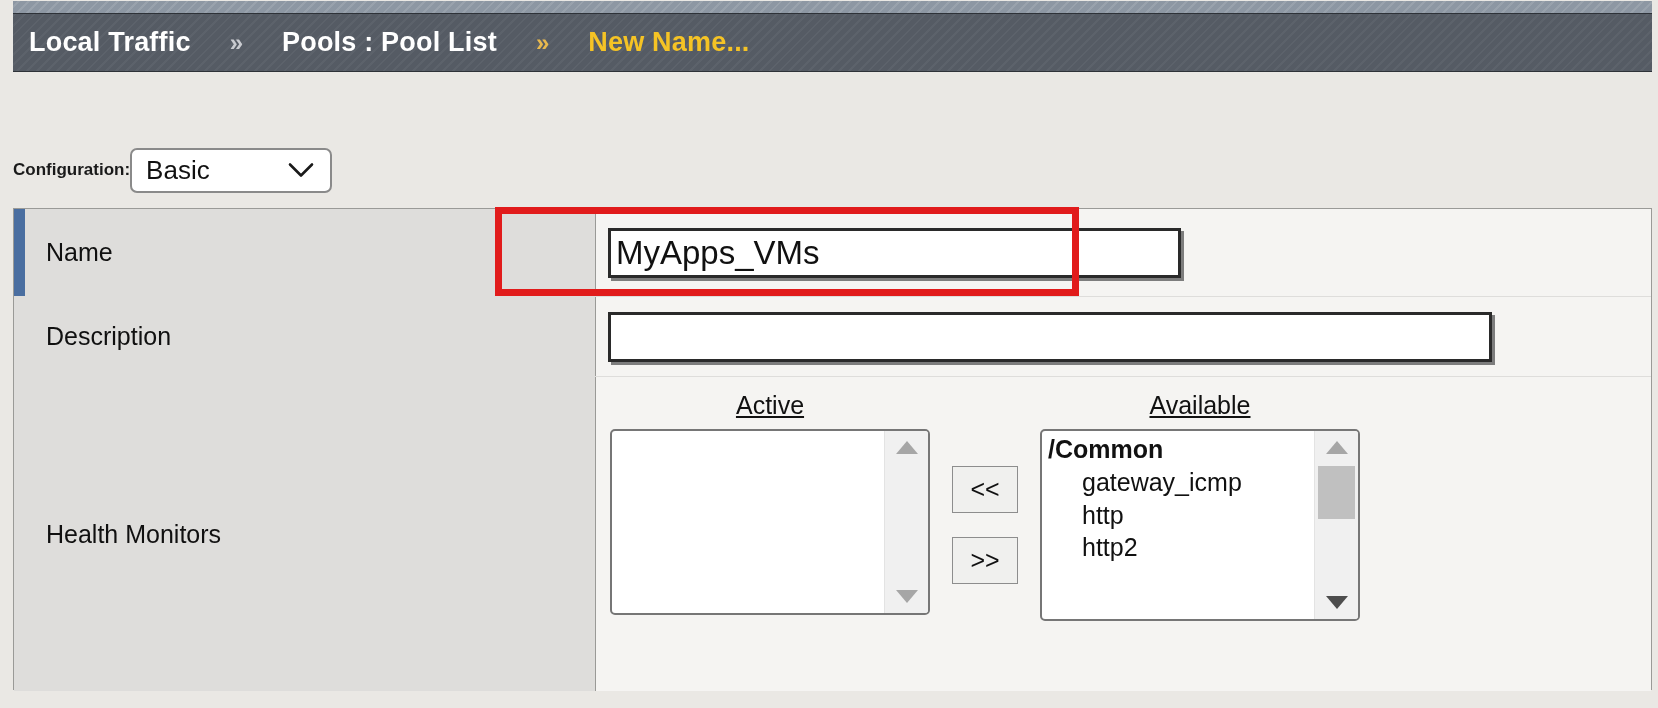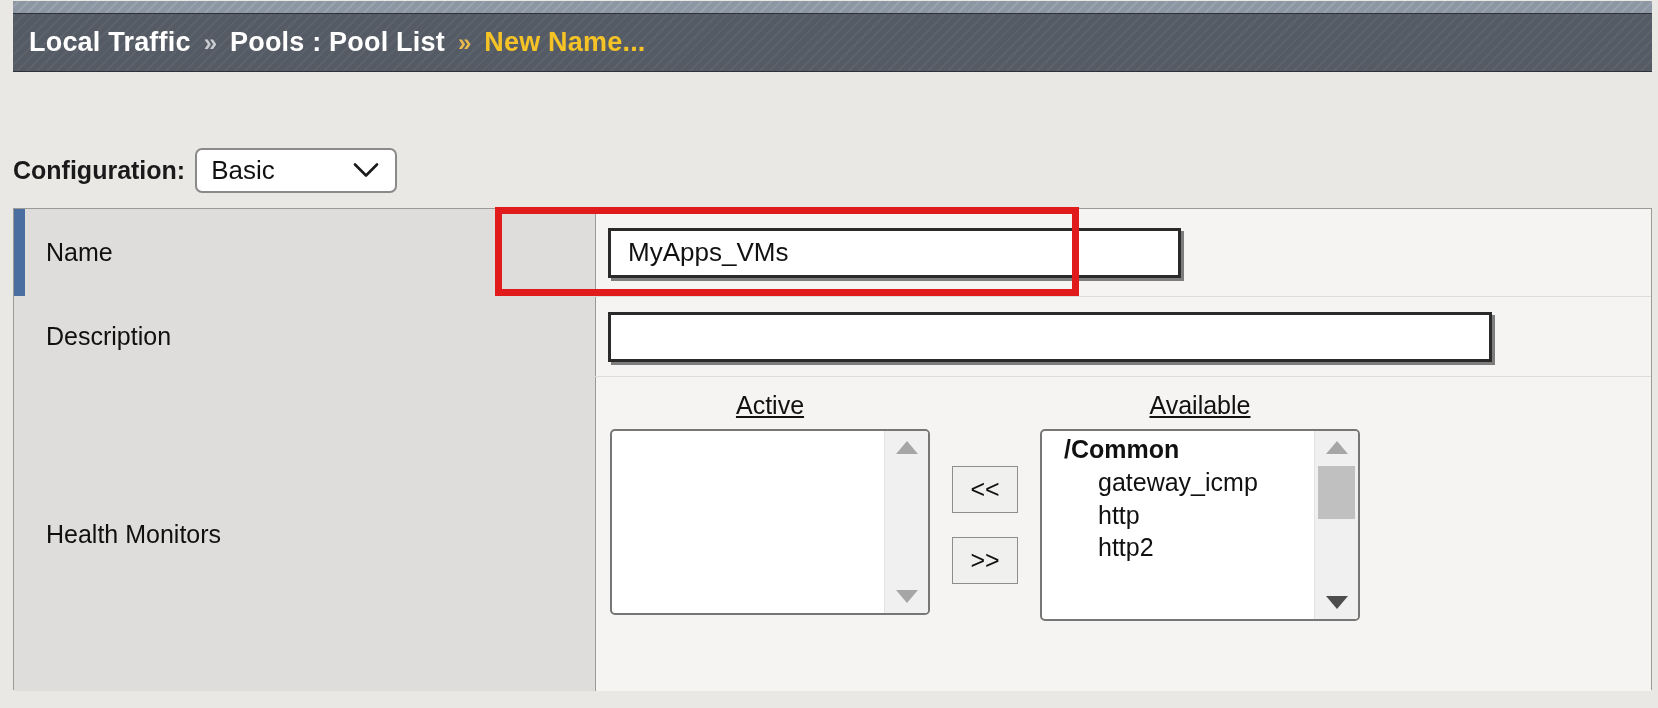--- a/index.html
+++ b/index.html
@@ -28,20 +28,21 @@
         -45deg,
         rgba(255,255,255,0.045) 0px,
         rgba(255,255,255,0.045) 2px,
         rgba(0,0,0,0.0) 2px,
         rgba(0,0,0,0.0) 7px);
     border-top: 1px solid #2e3238;
     border-bottom: 1px solid #2e3238;
     display: flex;
     align-items: center;
     padding-left: 16px;
+    gap: 26px;
   }
   #breadcrumb-bar::before {
     content: "";
     position: absolute;
     left: 0; top: -13px;
     width: 100%;
     height: 12px;
     background-color: #8d97a3;
     background-image: repeating-linear-gradient(
         -45deg,
@@ -70,24 +71,23 @@
   
   #config-row {
     position: absolute;
     left: 13px;
     top: 146px;
     display: flex;
     align-items: center;
     height: 48px;
   }
   #config-label {
-    font-size: 25px;
+    font-size: 17px;
     font-weight: bold;
     color: #1a1a1a;
-    margin-right: 10px;
   }
   #config-select {
     position: relative;
     width: 202px;
     height: 45px;
     box-sizing: border-box;
     background: #ffffff;
     border: 2px solid #8a8a8a;
     border-radius: 7px;
     display: flex;
@@ -158,22 +158,22 @@
   #row-monitors .cell-field { align-items: flex-start; }
 
   
   .text-input {
     box-sizing: border-box;
     background: #ffffff;
     border: 3px solid #2a2a2a;
     box-shadow: 3px 3px 0 #7d7d7d;
     display: flex;
     align-items: center;
-    padding-left: 17px;
-    font-size: 26px;
+    padding-left: 5px;
+    font-size: 33px;
     color: #111;
   }
   #name-input { width: 573px; height: 50px; }
   #desc-input { width: 884px; height: 50px; }
 
   
   #name-highlight {
     position: absolute;
     left: 495px;
     top: 207px;
@@ -210,21 +210,20 @@
     background: #ffffff;
     display: flex;
     overflow: hidden;
   }
   #active-listbox { width: 320px; height: 186px; }
   #available-listbox { width: 320px; height: 192px; }
   .list-items {
     flex: 1;
     padding: 2px 0 0 0;
     overflow: hidden;
-    margin-left: 16px;
   }
   .list-item {
     font-size: 25px;
     color: #111;
     line-height: 1.31;
     white-space: nowrap;
     padding-left: 40px;
   }
   .list-item.group {
     font-weight: bold;

